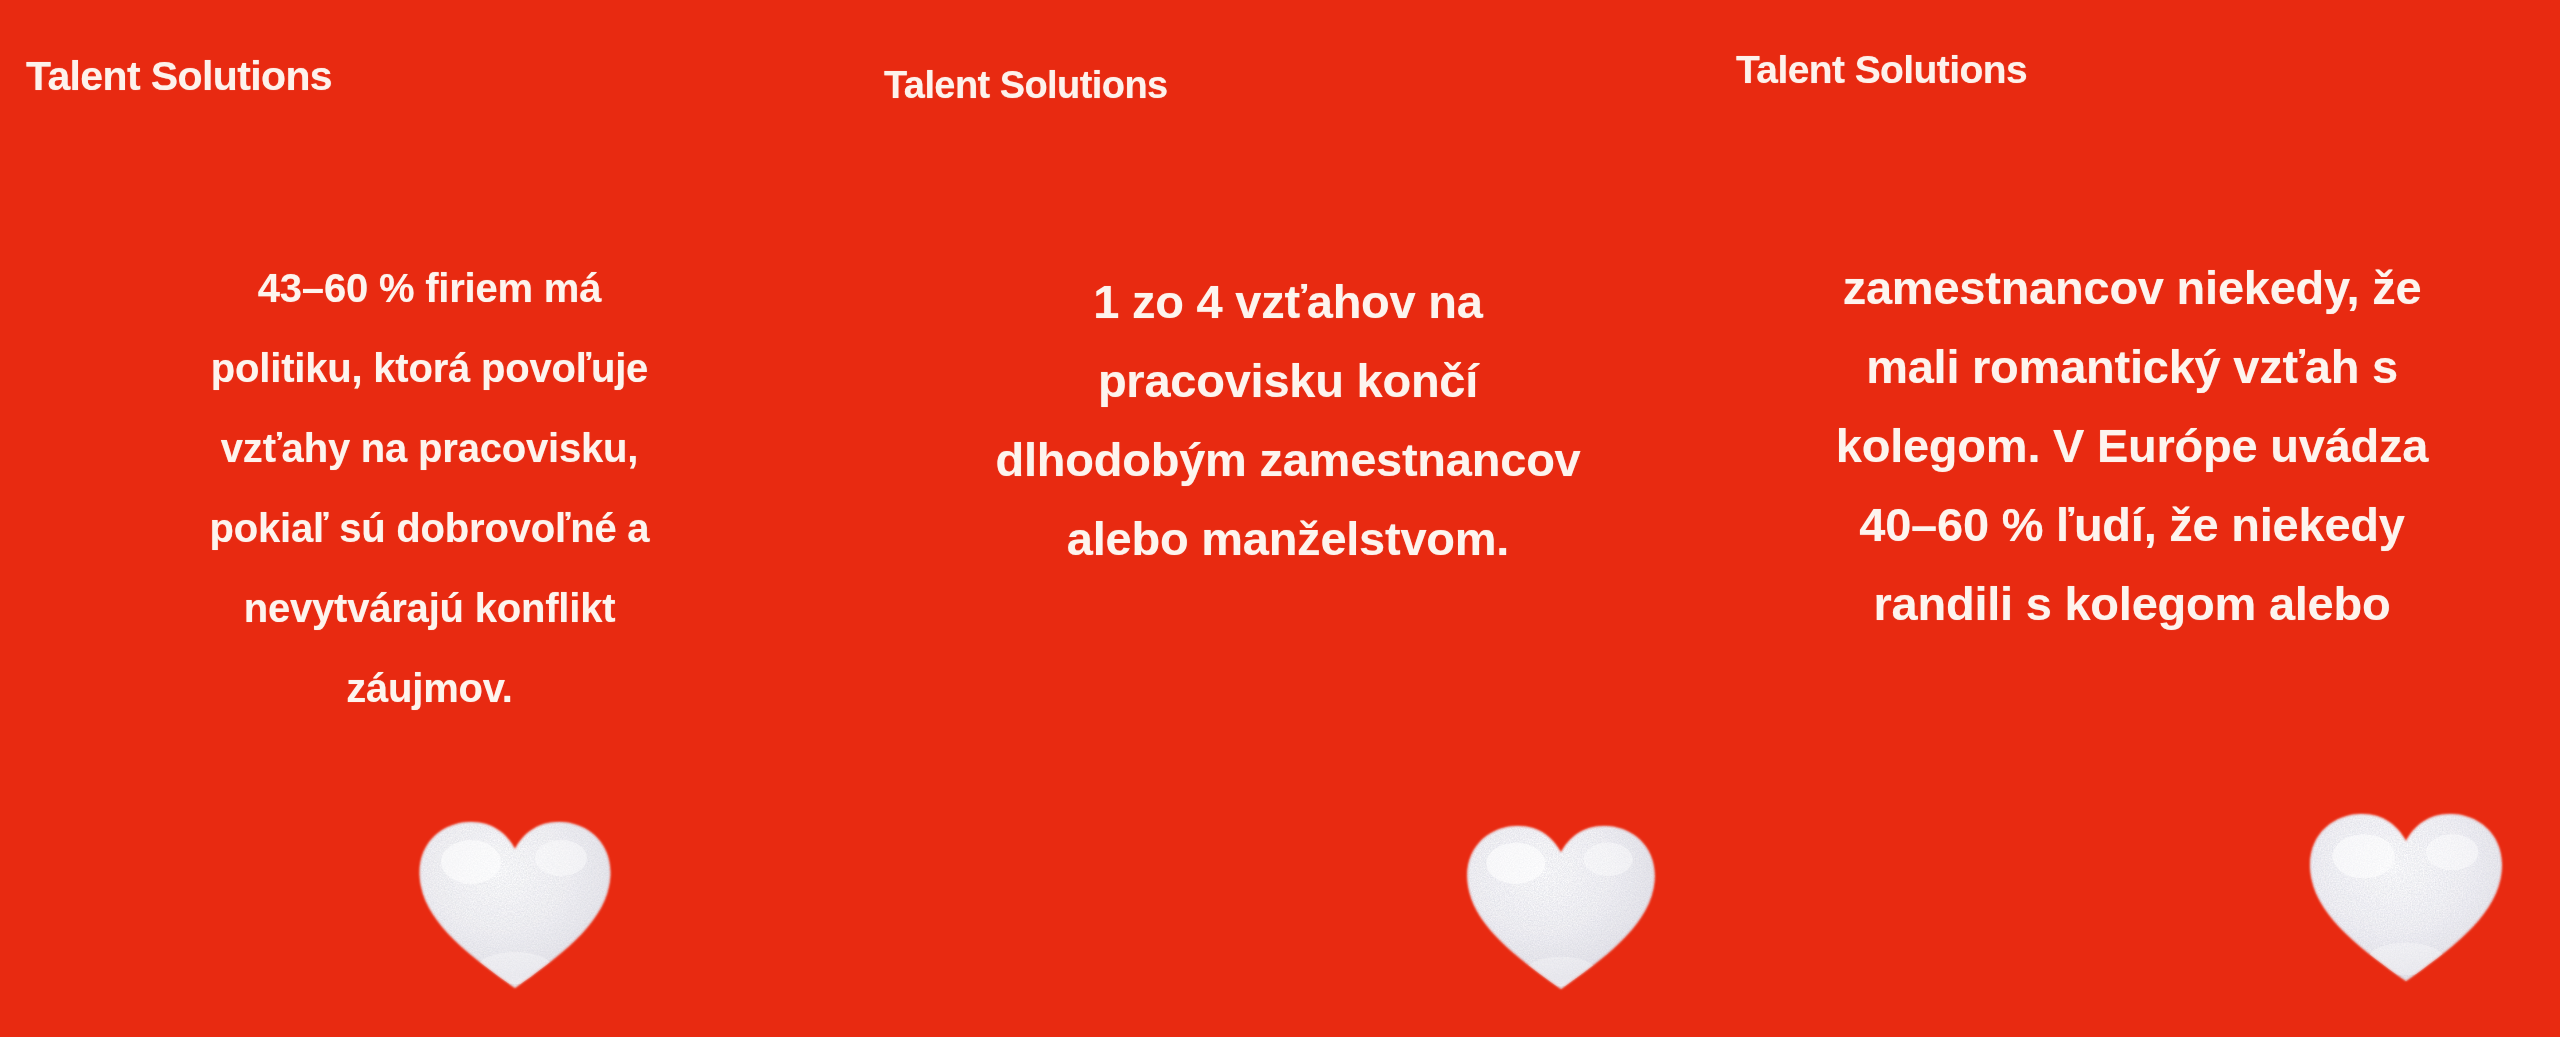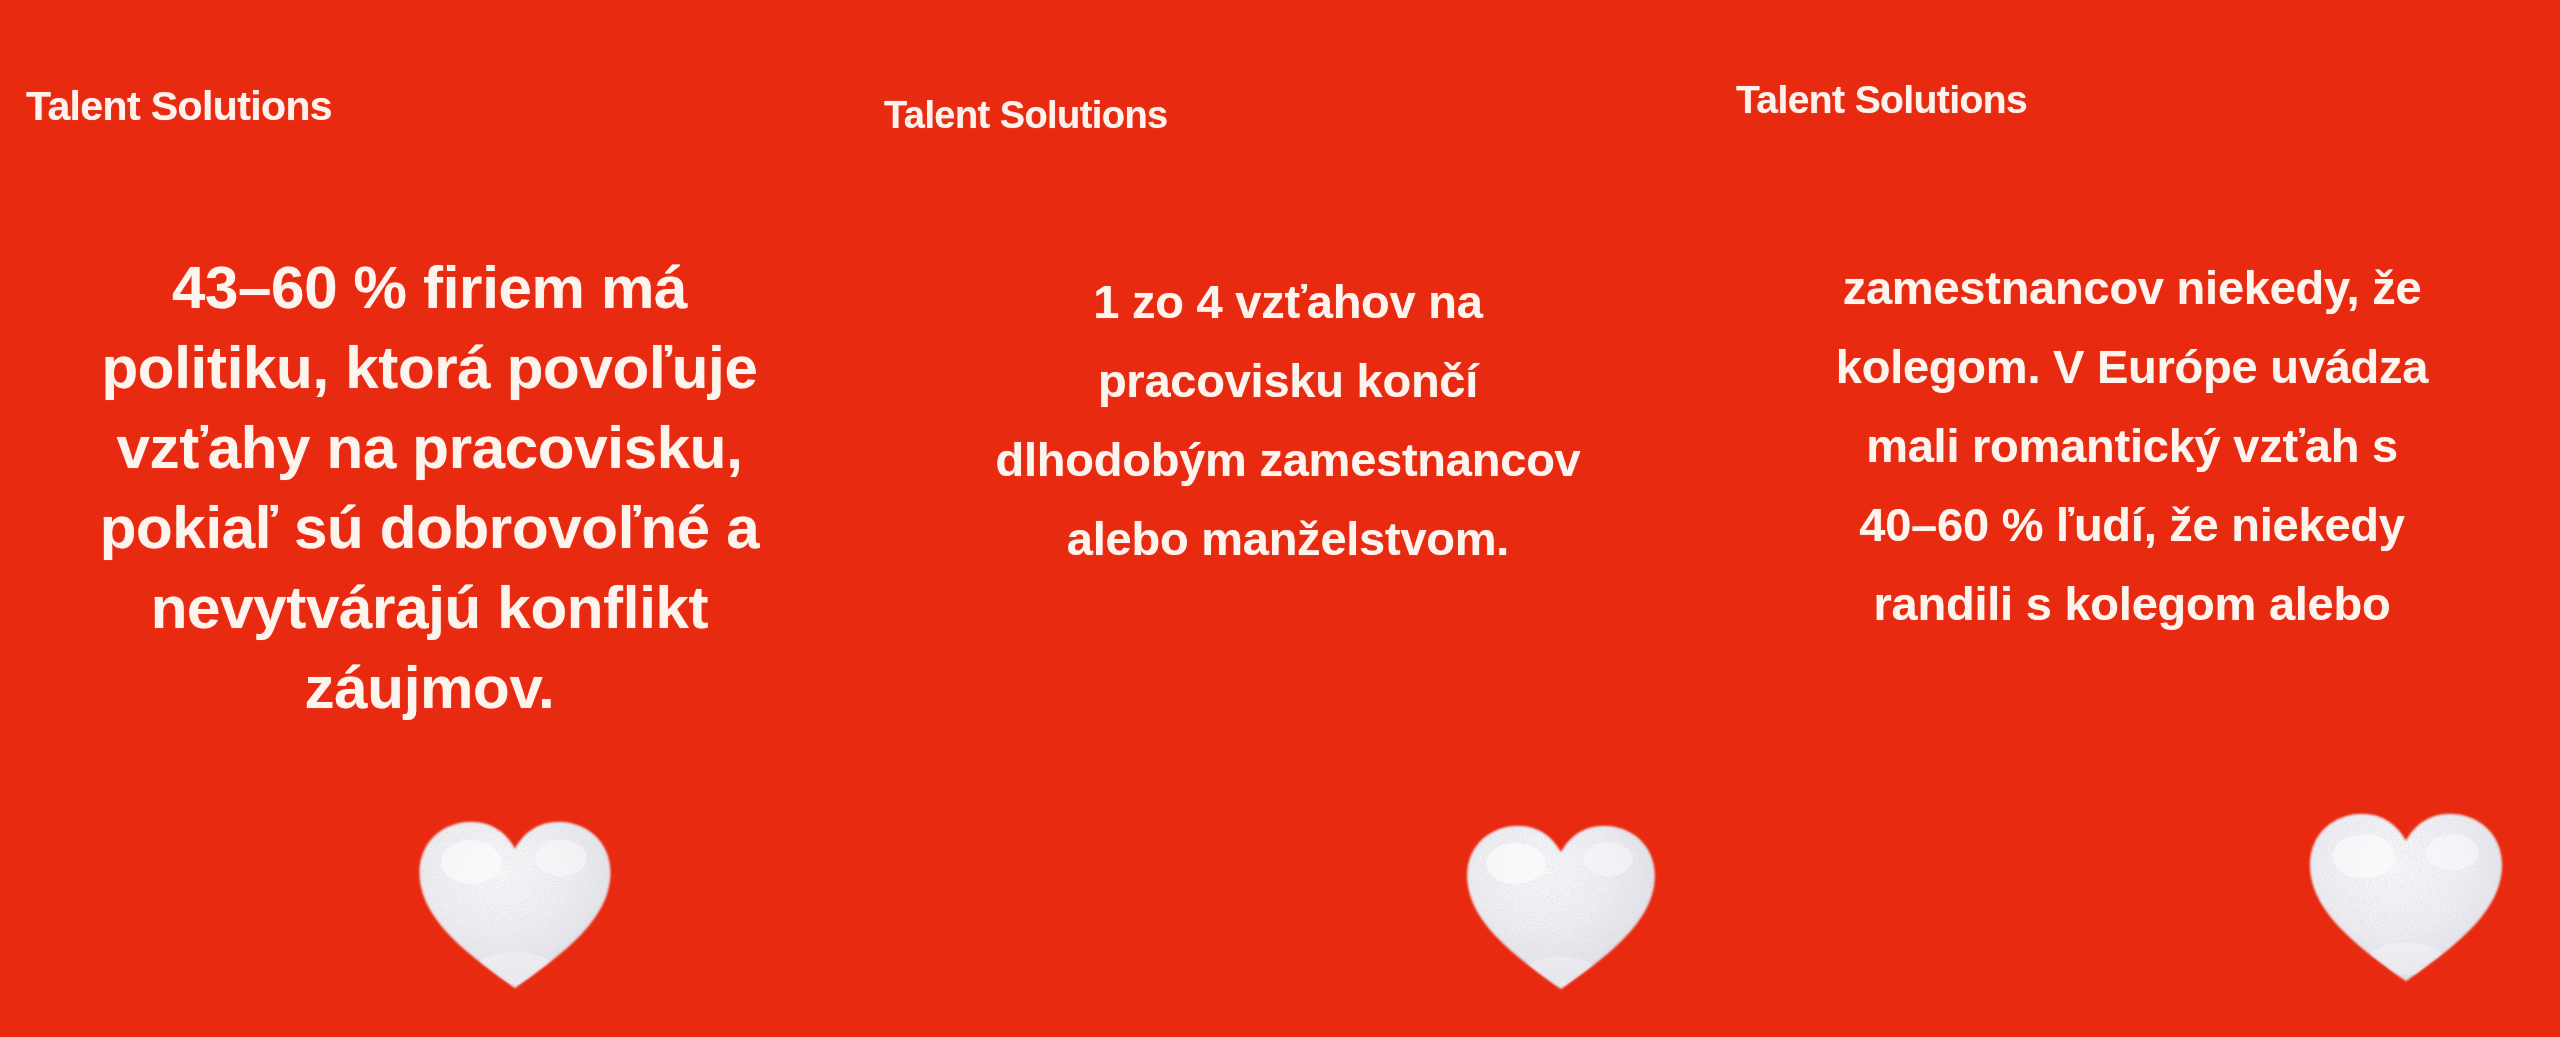--- a/index.html
+++ b/index.html
@@ -41,42 +41,41 @@
   .brand {
     position: absolute;
     color: #fdf2ec;
     font-family: "Liberation Sans", sans-serif;
     font-weight: 700;
     font-size: 41px;
     letter-spacing: -0.015em;
     line-height: 1;
     white-space: nowrap;
     text-shadow: 0 0 1px rgba(255,245,240,.55);
-    margin-top: 30px;
   }
   .slide-1 .brand { left: 26px;  top: 56px; font-size: 41px; }
   .slide-2 .brand { left: 32px;  top: 66px; font-size: 38px; }
   .slide-3 .brand { left: 32px;  top: 50px; font-size: 39px; }
 
   
   .stat {
     position: absolute;
     color: #fdf4ee;
     font-family: "Liberation Sans", sans-serif;
     font-weight: 700;
     text-align: center;
     line-height: 80px;
     font-size: 48px;
     letter-spacing: -0.005em;
     text-shadow: 0 0 1px rgba(255,245,240,.45);
   }
   .slide-1 .stat {
     left: 44px;  right: 37px;
     top: 248px;
-    font-size: 60px;
+    font-size: 40px;
     line-height: 80px;
   }
   .slide-2 .stat {
     left: 50px;  right: 30px;
     top: 262px;
     font-size: 47px;
     line-height: 79px;
   }
   .slide-3 .stat {
     left: 36px;  right: 36px;
@@ -210,22 +209,22 @@
         </svg>
       </div>
     </div>
   </section>
 
   <section class="slide slide-3">
     <div class="brand">Talent Solutions</div>
 
     <div class="stat">
       <span class="ln">zamestnancov niekedy, že</span>
+      <span class="ln">mali romantický vzťah s</span>
       <span class="ln">kolegom. V Európe uvádza</span>
-      <span class="ln">mali romantický vzťah s</span>
       <span class="ln">40–60 % ľudí, že niekedy</span>
       <span class="ln">randili s kolegom alebo</span>
     </div>
 
     <div class="heart-wrap">
       <div class="heart">
         <svg viewBox="0 0 200 175" xmlns="http://www.w3.org/2000/svg" aria-hidden="true">
           <defs>
             <radialGradient id="hg3" cx="44%" cy="32%" r="78%">
               <stop offset="0%" stop-color="#ffffff"></stop>

